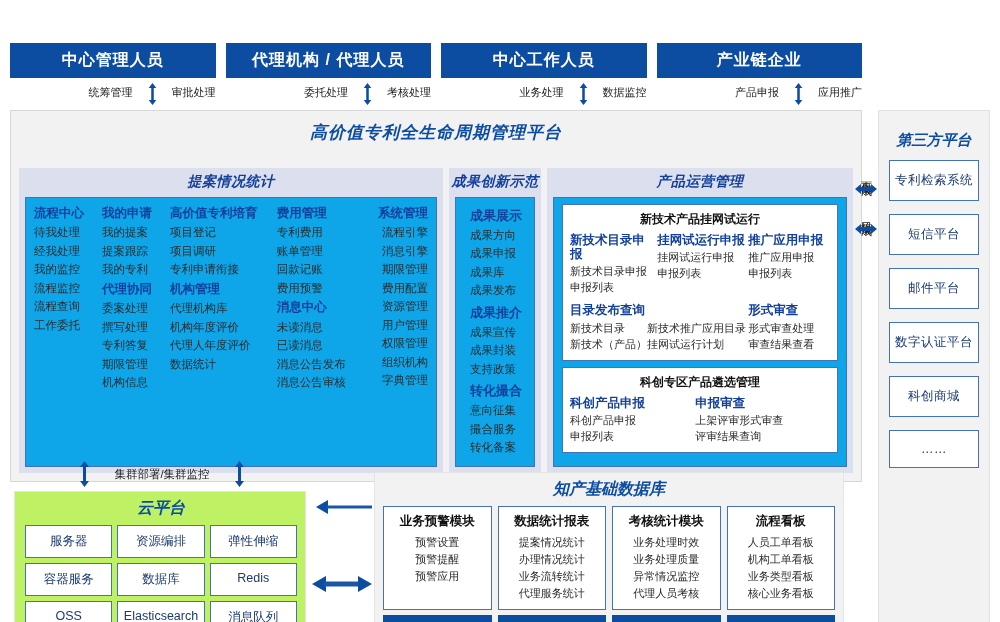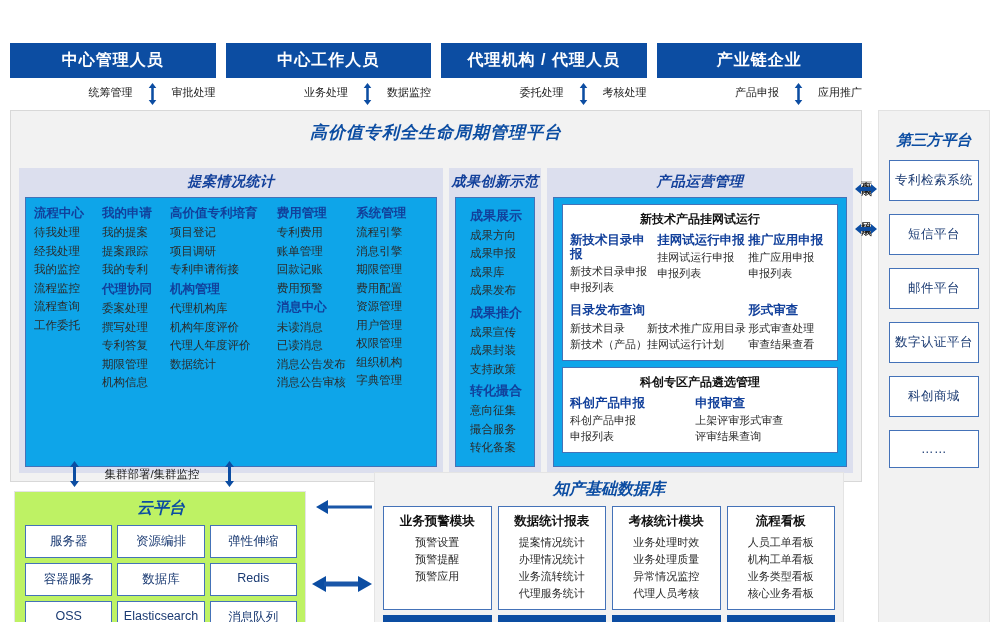--- a/index.html
+++ b/index.html
@@ -48,21 +48,21 @@
   .sec1 { width: 424px; }
   .sec2 { width: 100px; }
   .sec3 { width: 306px; }
 
   
   .cols { display: flex; gap: 4px; }
   .col { display: flex; flex-direction: column; }
   .c-hd { color: #12409b; font-size: 12.5px; font-weight: bold; line-height: 1.0; padding: 3px 0 5px 0; white-space: nowrap; }
   .c-it { color: #2b2b2b; font-size: 11.5px; line-height: 1.0; padding: 3px 0 4px 0; white-space: nowrap; }
   .col-a { width: 66px; } .col-b { width: 66px; } .col-c { width: 106px; }
-  .col-d { width: 78px; } .col-e { width: 74px; }
+  .col-d { width: 78px; } .col-e { width: 74px; text-align: right; }
 
   .sec2 .c-hd { text-align: left; font-size: 13px; padding-top: 5px; }
   .sec2 .c-it { font-size: 11.5px; }
   .sec2 .sec-body { padding: 6px 0 8px 14px; }
 
   
   .pbox { border: 1.5px solid #4472b8; background: #fff; padding: 5px 7px 7px 7px; }
   .pbox + .pbox { margin-top: 6px; }
   .pbox-t { text-align: center; font-size: 12px; font-weight: bold; color: #111; padding: 1px 0 5px 0; }
   .prow { display: flex; }
@@ -89,21 +89,21 @@
     background: #f2f2f2; border: 1px solid #e2e2e2; padding: 16px 10px;
   }
   .third-hd { text-align: center; color: #0c4da2; font-size: 15px; font-weight: bold; font-style: italic; padding: 4px 0 10px 0; }
   .tp-item {
     border: 1.5px solid #4472b8; background: #fff; color: #1a3a72; font-size: 12.5px;
     text-align: center; padding: 11px 0; margin-bottom: 13px; letter-spacing: .5px;
   }
 
   
   .cluster {
-    position: absolute; left: 2px; top: 424px; width: 300px; height: 30px;
+    position: absolute; left: 12px; top: 424px; width: 300px; height: 30px;
     display: flex; align-items: center; justify-content: center; gap: 24px;
   }
   .cluster-lbl { font-size: 11.5px; color: #1a1a1a; }
   .cloud {
     position: absolute; left: 14px; top: 456px; width: 292px; height: 148px;
     background: #bef264; border: 1px solid #e4e4e4; padding: 4px 8px 10px 10px;
   }
   .cloud-hd { text-align: center; color: #0c4da2; font-size: 16px; font-weight: bold; font-style: italic; padding: 2px 0 6px 0; }
   .cloud-grid { display: grid; grid-template-columns: 1fr 1fr 1fr; gap: 5px; }
   .cl-cell {
@@ -144,41 +144,41 @@
           <span>统筹管理</span>
           <span class="vr-arrow">
             <svg width="11" height="22" viewBox="0 0 11 26">
               <path d="M5.5 0 L10 6 L7 6 L7 20 L10 20 L5.5 26 L1 20 L4 20 L4 6 L1 6 Z" fill="#0c4da2"></path>
             </svg>
           </span>
           <span>审批处理</span>
         </div>
       </div>
       <div class="role-col">
+        <div class="role-bar">代理机构 / 代理人员</div>
+        <div class="role-acts">
+          <span>委托处理</span>
+          <span class="vr-arrow">
+            <svg width="11" height="22" viewBox="0 0 11 26">
+              <path d="M5.5 0 L10 6 L7 6 L7 20 L10 20 L5.5 26 L1 20 L4 20 L4 6 L1 6 Z" fill="#0c4da2"></path>
+            </svg>
+          </span>
+          <span>考核处理</span>
+        </div>
+      </div>
+      <div class="role-col">
         <div class="role-bar">中心工作人员</div>
         <div class="role-acts">
           <span>业务处理</span>
           <span class="vr-arrow">
             <svg width="11" height="22" viewBox="0 0 11 26">
               <path d="M5.5 0 L10 6 L7 6 L7 20 L10 20 L5.5 26 L1 20 L4 20 L4 6 L1 6 Z" fill="#0c4da2"></path>
             </svg>
           </span>
           <span>数据监控</span>
-        </div>
-      </div>
-      <div class="role-col">
-        <div class="role-bar">代理机构 / 代理人员</div>
-        <div class="role-acts">
-          <span>委托处理</span>
-          <span class="vr-arrow">
-            <svg width="11" height="22" viewBox="0 0 11 26">
-              <path d="M5.5 0 L10 6 L7 6 L7 20 L10 20 L5.5 26 L1 20 L4 20 L4 6 L1 6 Z" fill="#0c4da2"></path>
-            </svg>
-          </span>
-          <span>考核处理</span>
         </div>
       </div>
       <div class="role-col">
         <div class="role-bar">产业链企业</div>
         <div class="role-acts">
           <span>产品申报</span>
           <span class="vr-arrow">
             <svg width="11" height="22" viewBox="0 0 11 26">
               <path d="M5.5 0 L10 6 L7 6 L7 20 L10 20 L5.5 26 L1 20 L4 20 L4 6 L1 6 Z" fill="#0c4da2"></path>
             </svg>

